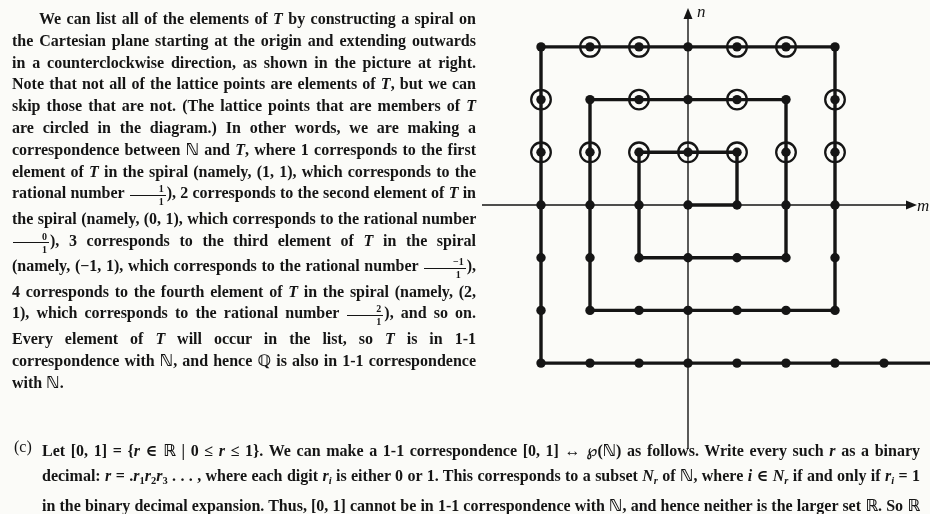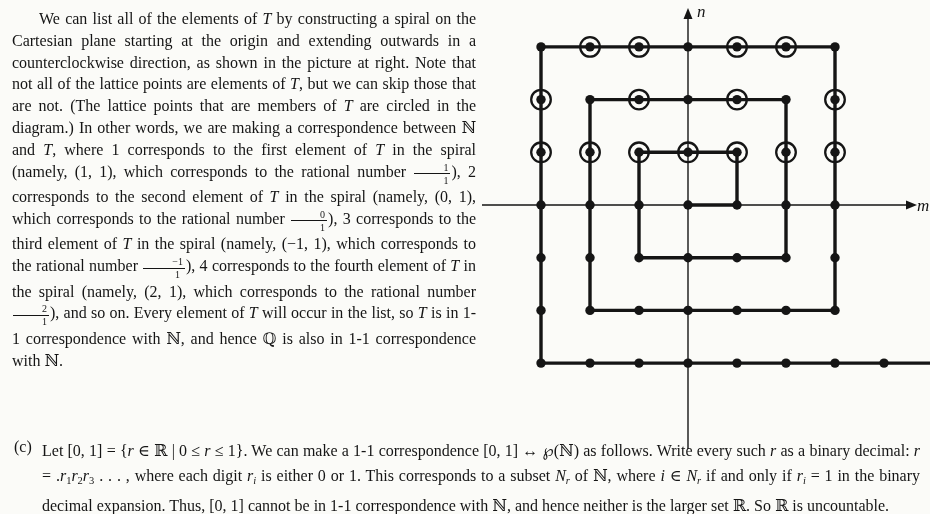--- a/index.html
+++ b/index.html
@@ -4,21 +4,21 @@
 <style>
   html,body{margin:0;padding:0;}
   body{
     position:relative;
     width:930px;height:514px;
     overflow:hidden;
     background:#fbfbf8;
     color:#151515;
     font-family:"Liberation Serif","DejaVu Serif",serif;
   }
-  p{margin:0;font-size:16px;line-height:21.8px;text-align:justify;}
+  p{margin:0;font-size:16px;line-height:21.8px;text-align:justify;font-weight:bold;}
   .left-col{position:absolute;left:12px;top:8px;width:464px;}
   .indent{text-indent:27px;}
   .item-c{position:absolute;left:12px;top:438px;width:908px;}
   .item-label{position:absolute;left:2px;top:0;font-size:16px;}
   .item-c p{padding-left:30px;line-height:25px;}
   .it{font-style:italic;}
   .bb{font-family:"DejaVu Serif","DejaVu Sans",serif;}
   .sb{font-size:10.5px;vertical-align:-3px;}
   .sb.it{font-style:italic;}
   .frac{

